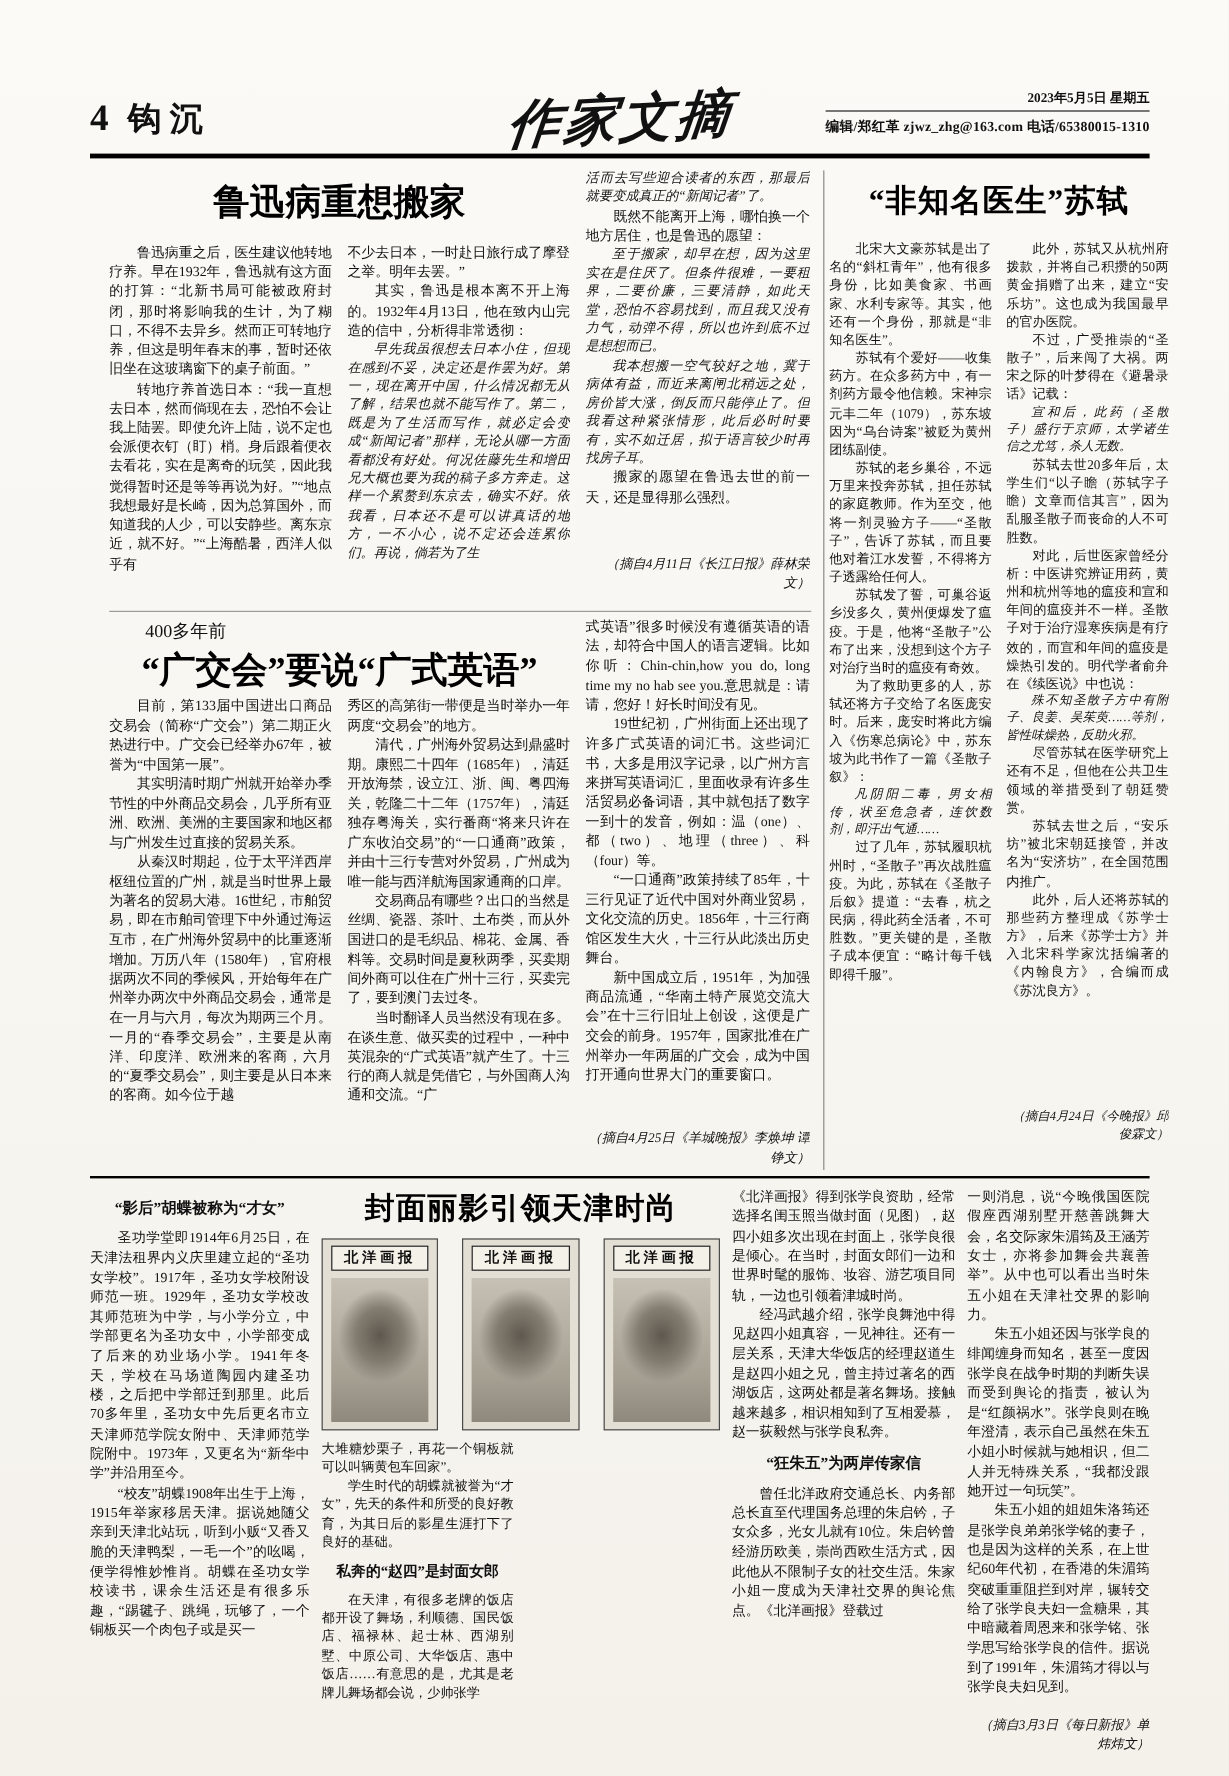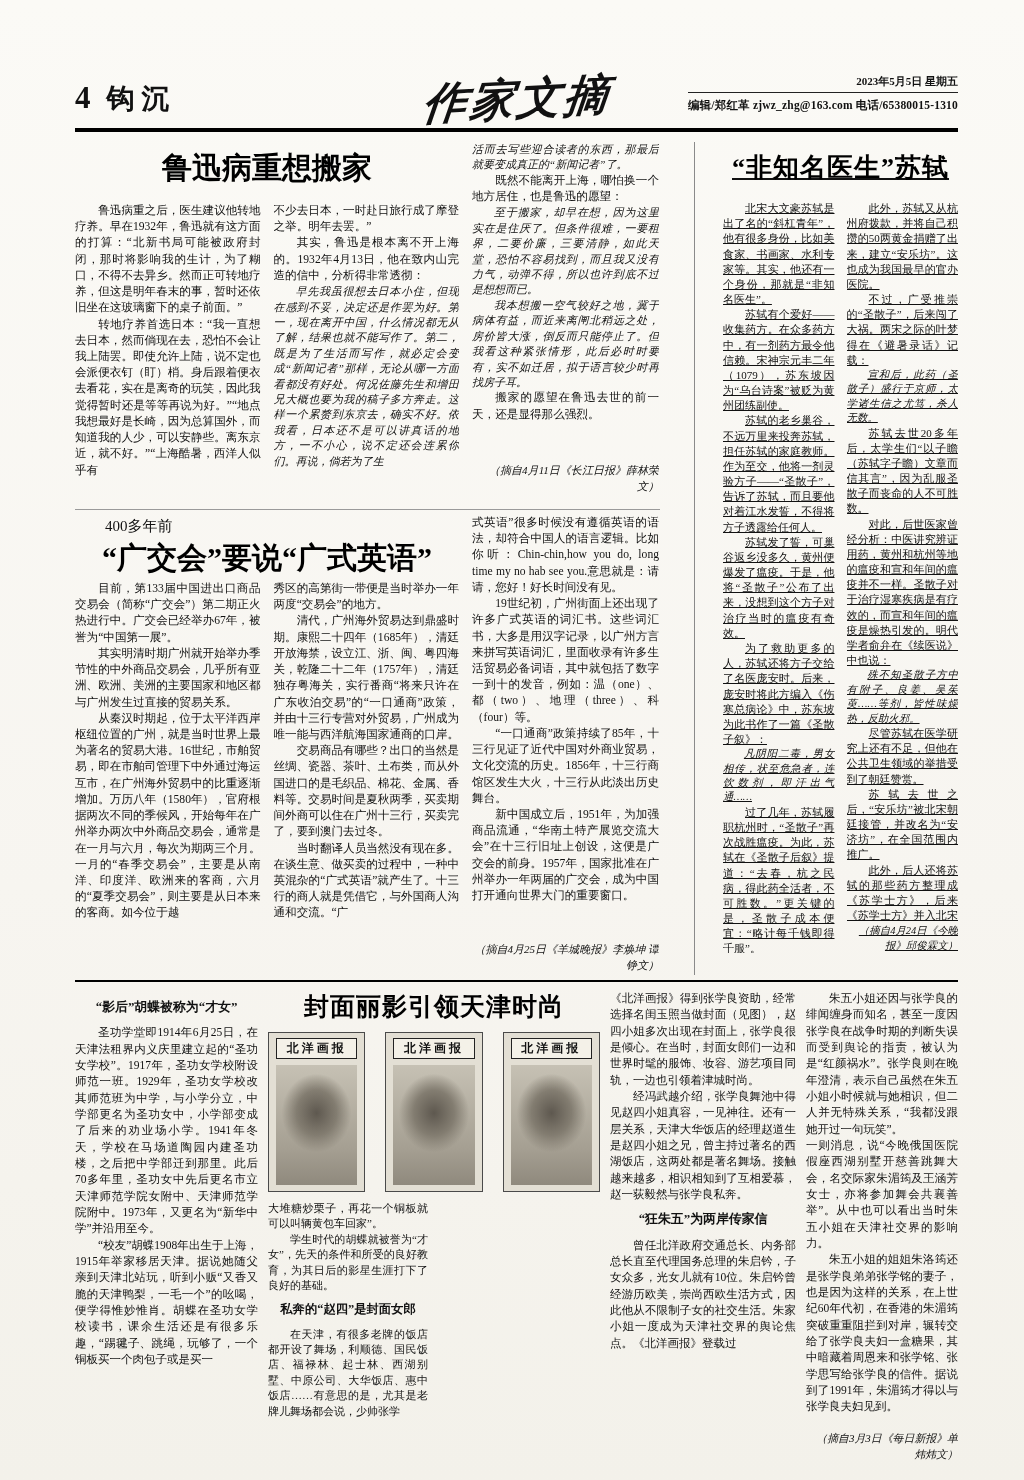--- a/index.html
+++ b/index.html
@@ -25,23 +25,23 @@
   .para{margin:0;}
   .s-p{text-indent:2em;}
   .s-cont{text-indent:0;}
   .s-q{text-indent:2em;font-style:italic;font-size:0.95em;}
   .s-qcont{text-indent:0;font-style:italic;font-size:0.95em;}
   .s-sub{font-weight:bold;text-align:center;text-indent:0;font-size:1.12em;margin:8px 0;}
   .s-attr{text-indent:0;text-align:right;font-style:italic;font-size:0.95em;padding-top:2px;flex:none;}
   .hl{margin:0;text-align:center;font-weight:bold;color:#000;}
 
   
-  .top-sec{position:absolute;left:75px;top:142px;width:883px;height:833px;display:flex;gap:24px;}
+  .top-sec{position:absolute;left:91px;top:142px;width:883px;height:833px;display:flex;}
   .left-zone{width:585px;flex:none;}
-  .sushi{flex:1;margin-left:10px;border-left:1px solid #8a8a8a;padding-left:28px;text-decoration:underline;}
+  .sushi{flex:1;margin-left:10px;border-left:1px solid #8a8a8a;padding-left:4px;}
 
   .lx-row{display:flex;gap:13px;}
   .lx-left{width:384px;flex:none;}
   .cols{display:flex;gap:13px;}
 
   .luxun{height:360px;}
   .hl-lx{font-size:30px;margin:6px 0 14px;}
   .luxun .cols .col{width:186px;height:298px;}
   .col-lx3{width:187px;height:352px;}
 
@@ -228,21 +228,21 @@
     </div>
 
     <div class="col b-col b4">
         <p class="para s-cont">《北洋画报》得到张学良资助，经常选择名闺玉照当做封面（见图），赵四小姐多次出现在封面上，张学良很是倾心。在当时，封面女郎们一边和世界时髦的服饰、妆容、游艺项目同轨，一边也引领着津城时尚。</p>
         <p class="para s-p">经冯武越介绍，张学良舞池中得见赵四小姐真容，一见神往。还有一层关系，天津大华饭店的经理赵道生是赵四小姐之兄，曾主持过著名的西湖饭店，这两处都是著名舞场。接触越来越多，相识相知到了互相爱慕，赵一荻毅然与张学良私奔。</p>
         <p class="para s-sub">“狂朱五”为两岸传家信</p>
         <p class="para s-p">曾任北洋政府交通总长、内务部总长直至代理国务总理的朱启钤，子女众多，光女儿就有10位。朱启钤曾经游历欧美，崇尚西欧生活方式，因此他从不限制子女的社交生活。朱家小姐一度成为天津社交界的舆论焦点。《北洋画报》登载过</p>
       </div>
     <div class="col b-col b5 pin">
       <div class="flow">
+          <p class="para s-cont">一则消息，说“今晚俄国医院假座西湖别墅开慈善跳舞大会，名交际家朱湄筠及王涵芳女士，亦将参加舞会共襄善举”。从中也可以看出当时朱五小姐在天津社交界的影响力。</p>
           <p class="para s-p">朱五小姐还因与张学良的绯闻缠身而知名，甚至一度因张学良在战争时期的判断失误而受到舆论的指责，被认为是“红颜祸水”。张学良则在晚年澄清，表示自己虽然在朱五小姐小时候就与她相识，但二人并无特殊关系，“我都没跟她开过一句玩笑”。</p>
-          <p class="para s-cont">一则消息，说“今晚俄国医院假座西湖别墅开慈善跳舞大会，名交际家朱湄筠及王涵芳女士，亦将参加舞会共襄善举”。从中也可以看出当时朱五小姐在天津社交界的影响力。</p>
           <p class="para s-p">朱五小姐的姐姐朱洛筠还是张学良弟弟张学铭的妻子，也是因为这样的关系，在上世纪60年代初，在香港的朱湄筠突破重重阻拦到对岸，辗转交给了张学良夫妇一盒糖果，其中暗藏着周恩来和张学铭、张学思写给张学良的信件。据说到了1991年，朱湄筠才得以与张学良夫妇见到。</p>
         </div>
       <p class="para s-attr">（摘自3月3日《每日新报》单炜炜文）</p>
     </div>
   </div>
 
 </div>
 
 </body></html>

